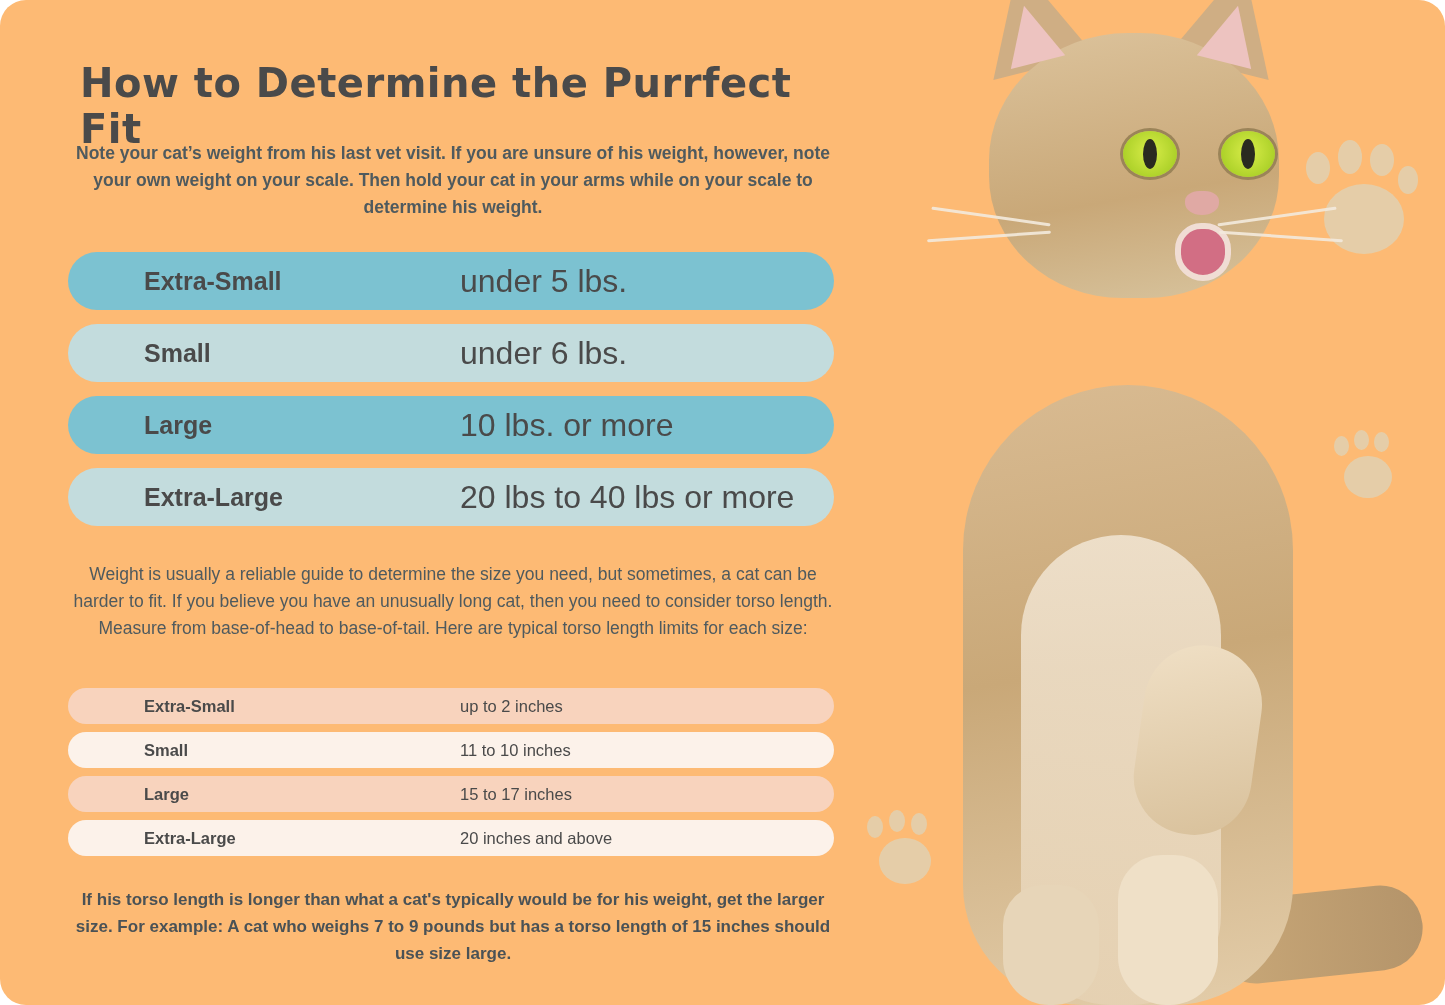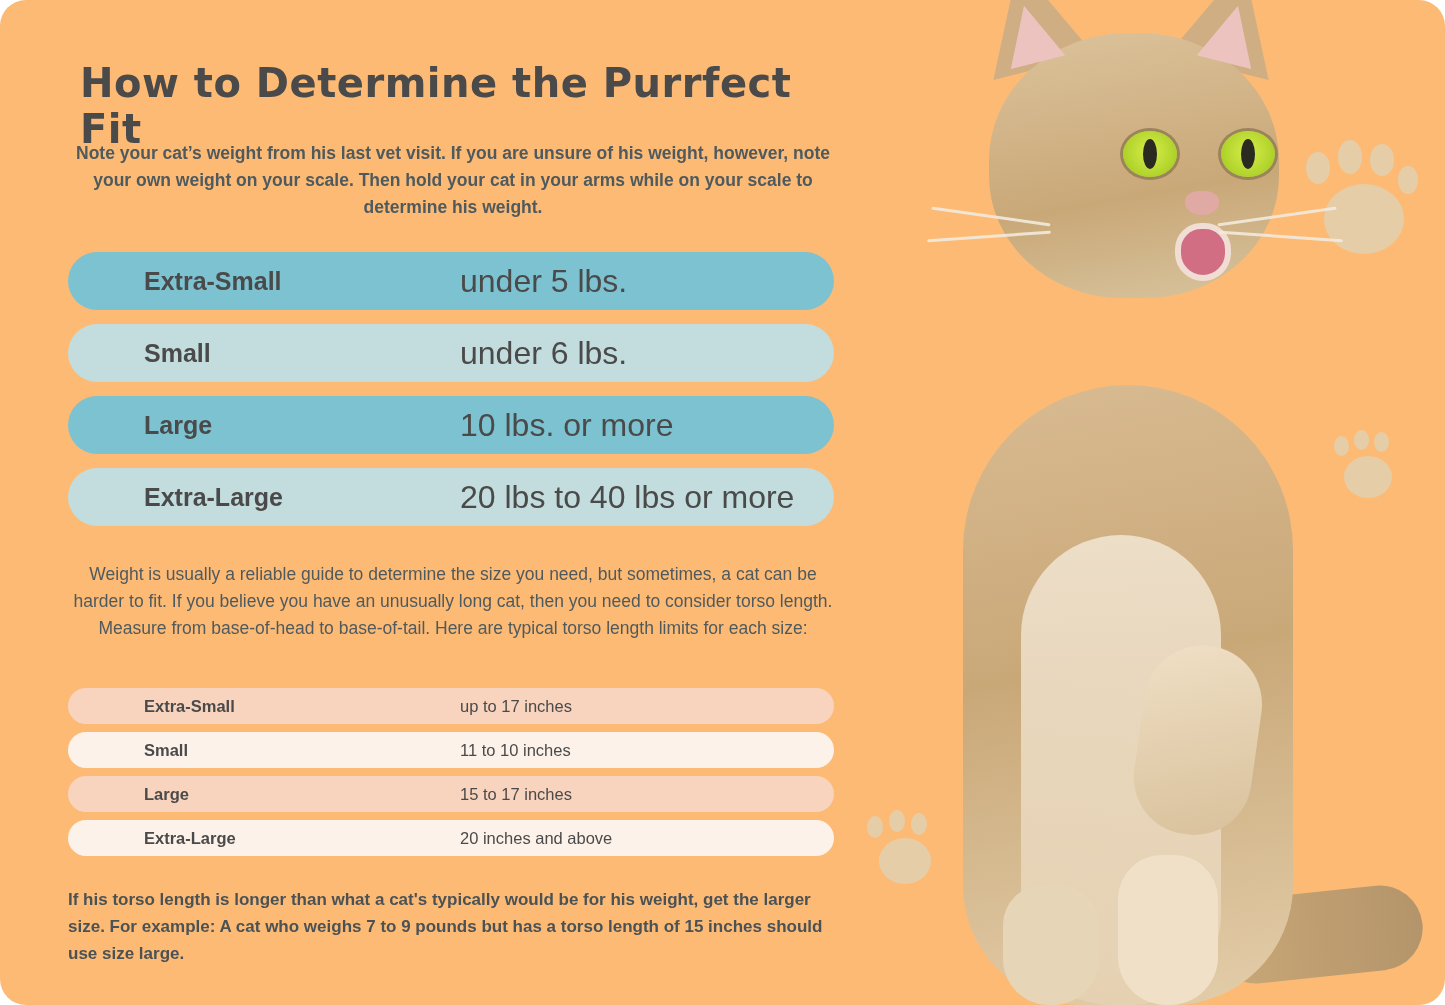--- a/index.html
+++ b/index.html
@@ -138,20 +138,21 @@
   .trow .val {
     font-size: 16.5px;
     color: #4a4a4a;
   }
 
   .footnote {
     position: absolute;
     left: 68px;
     top: 886px;
     width: 770px;
+    text-align: center;
     font-size: 17px;
     font-weight: bold;
     line-height: 1.6;
     color: #4a5256;
   }
 
   
   .cat-area {
     position: absolute;
     right: 0;
@@ -355,21 +356,21 @@
         <span class="size">Extra-Large</span>
         <span class="val">20 lbs to 40 lbs or more</span>
       </div>
     </div>
 
     <div class="midtext">Weight is usually a reliable guide to determine the size you need, but sometimes, a cat can be harder to fit. If you believe you have an unusually long cat, then you need to consider torso length. Measure from base-of-head to base-of-tail. Here are typical torso length limits for each size:</div>
 
     <div class="torso-table">
       <div class="trow alt-a">
         <span class="size">Extra-Small</span>
-        <span class="val">up to 17 inches</span>
+        <span class="val">up to 2 inches</span>
       </div>
       <div class="trow alt-b">
         <span class="size">Small</span>
         <span class="val">11 to 10 inches</span>
       </div>
       <div class="trow alt-a">
         <span class="size">Large</span>
         <span class="val">15 to 17 inches</span>
       </div>
       <div class="trow alt-b">

